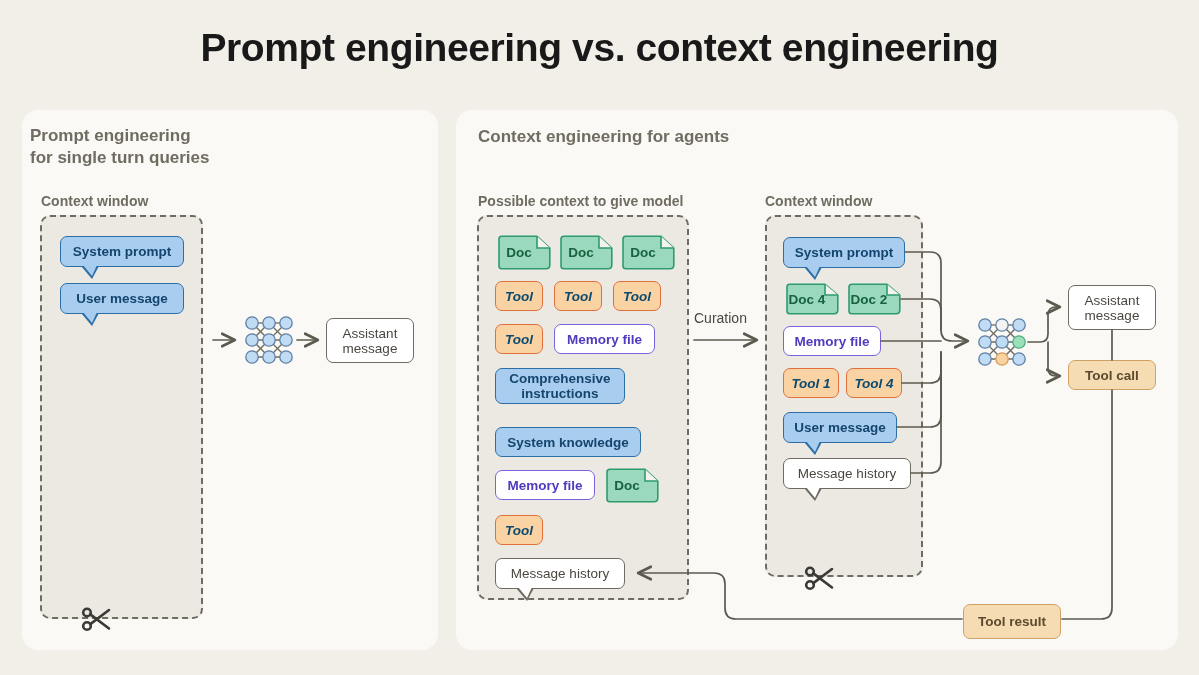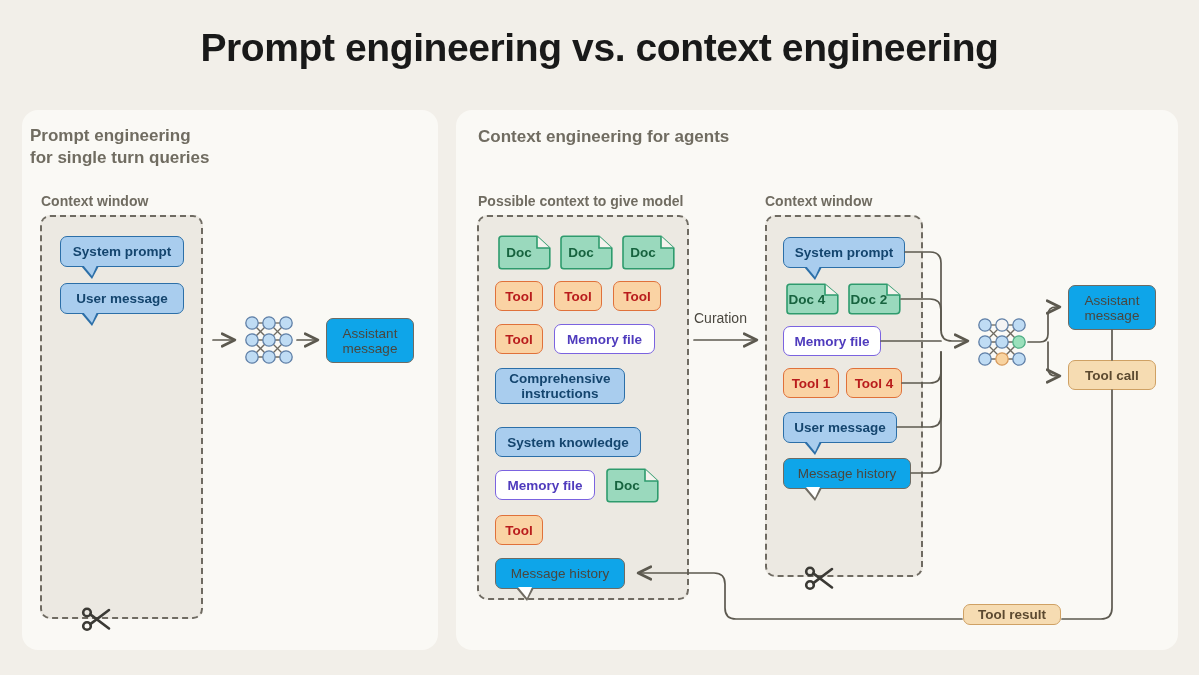--- a/index.html
+++ b/index.html
@@ -63,24 +63,24 @@
     display: flex;
     align-items: center;
     justify-content: center;
     font-size: 13.5px;
     font-weight: bold;
     text-align: center;
     line-height: 15px;
     white-space: pre-line;
   }
   .blue   { background:#a9cdee; border-color:#2c6fa8; color:#14456e; }
-  .orange { background:#fad3a4; border-color:#e0713a; color:#b91c1c; }
+  .orange { background:#fad3a4; border-color:#e0713a; color:#0c4a6e;font-style:italic; }
   .purple { background:#ffffff; border-color:#7b63e0; color:#4f3bbd; }
   .tan    { background:#f6dcb2; border-color:#cfa164; color:#5c4a30; }
-  .plain  { background:#0ea5e9; border-color:#6f6b62; color:#4a473f; font-weight:normal; }
+  .plain  { background:#ffffff; border-color:#6f6b62; color:#4a473f; font-weight:normal; }
 
   
   .bubble::after, .bubble::before {
     content:""; position:absolute;
     width:0; height:0;
   }
   .bubble::before {
     left: 20px; bottom: -13px;
     border-left: 11px solid transparent;
     border-right: 7px solid transparent;
@@ -281,21 +281,21 @@
         <circle cx="43" cy="43" r="6.2" fill="#bfdcf4"></circle>
       </g>
     </svg>
   </div>
 
   <div class="nbox plain" style="left:1068px; top:285px; width:88px; height:45px;">Assistant
 message</div>
 
   <div class="nbox tan" style="left:1068px; top:360px; width:88px; height:30px;">Tool call</div>
 
-  <div class="nbox tan" style="left:963px; top:604px; width:98px; height:21px;">Tool result</div>
+  <div class="nbox tan" style="left:963px; top:604px; width:98px; height:35px;">Tool result</div>
 
   <svg class="wires">
     <defs>
       <marker id="ah" markerWidth="9" markerHeight="9" refX="7.5" refY="4.5" orient="auto">
         <path d="M0.5,0.8 L8,4.5 L0.5,8.2" fill="none" stroke="#5c594f" stroke-width="1.6" stroke-linecap="round" stroke-linejoin="round"></path>
       </marker>
     </defs>
     <g stroke="#5c594f" stroke-width="1.7" fill="none" stroke-linecap="round" stroke-linejoin="round">
 
       <line x1="213" y1="340" x2="234" y2="340" marker-end="url(#ah)"></line>

